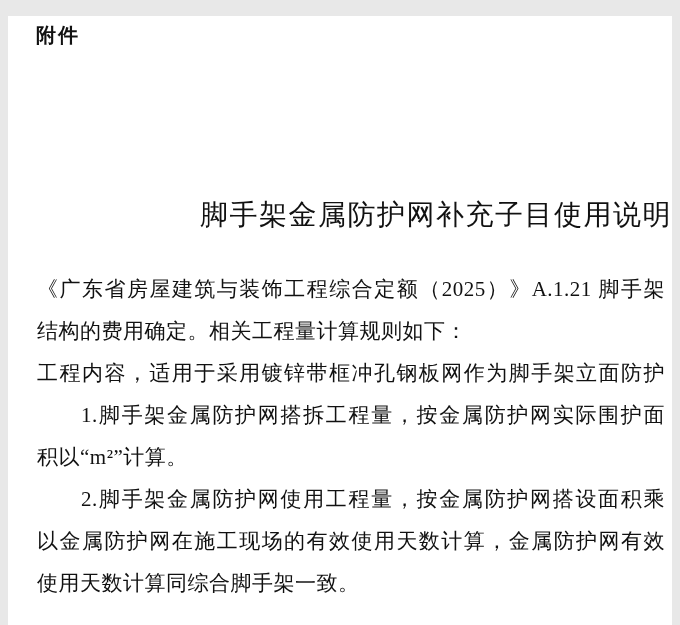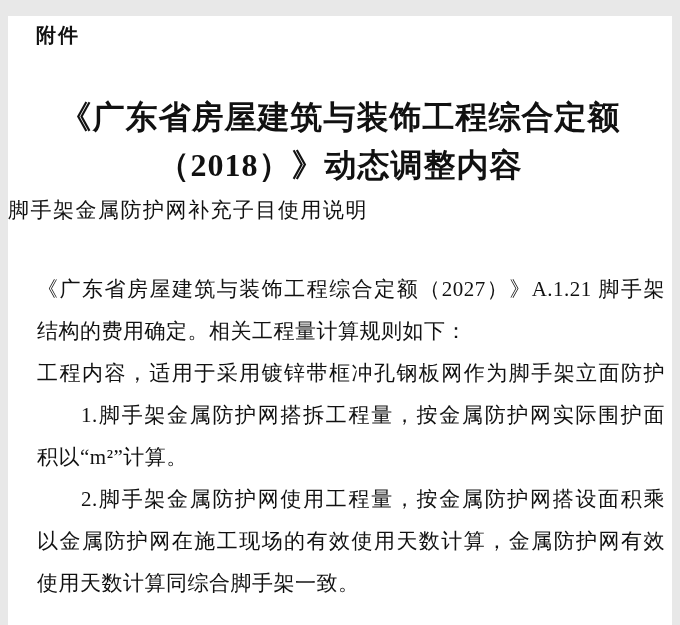--- a/index.html
+++ b/index.html
@@ -35,22 +35,22 @@
     font-weight: bold;
     font-size: 32px;
     line-height: 48px;
     letter-spacing: 1px;
   }
   .doc-subtitle {
     position: absolute;
     top: 180px;
     left: 0;
     width: 100%;
-    text-align: left;
-    font-size: 21px;
+    text-align: right;
+    font-size: 28px;
     letter-spacing: 1.5px;
     font-weight: normal;
   }
   .body-text {
     position: absolute;
     left: 29px;
     top: 252px;
     width: 628px;
     font-size: 21px;
     line-height: 42px;
@@ -67,29 +67,25 @@
   .body-line.first-line {
     padding-left: 44px;
   }
 </style>
 </head>
 <body>
 
 <div class="page" style="background: rgb(255, 255, 255); color: rgb(17, 17, 17);">
   <div class="attachment-label">附件</div>
 
-  <div class="doc-title">
-    <div>《广东省房屋建筑与装饰工程综合定额</div>
-    <div>（2018）》动态调整内容</div>
-  </div>
 
   <div class="doc-subtitle">脚手架金属防护网补充子目使用说明</div>
 
   <div class="body-text">
-      <div class="body-line justified">《广东省房屋建筑与装饰工程综合定额（2027）》A.1.21 脚手架</div>
+      <div class="body-line justified">《广东省房屋建筑与装饰工程综合定额（2025）》A.1.21 脚手架</div>
       <div class="body-line">结构的费用确定。相关工程量计算规则如下：</div>
       <div class="body-line justified">工程内容，适用于采用镀锌带框冲孔钢板网作为脚手架立面防护</div>
       <div class="body-line justified first-line">1.脚手架金属防护网搭拆工程量，按金属防护网实际围护面</div>
       <div class="body-line">积以“m²”计算。</div>
       <div class="body-line justified first-line">2.脚手架金属防护网使用工程量，按金属防护网搭设面积乘</div>
       <div class="body-line justified">以金属防护网在施工现场的有效使用天数计算，金属防护网有效</div>
       <div class="body-line">使用天数计算同综合脚手架一致。</div>
     </div>
 </div>
 

